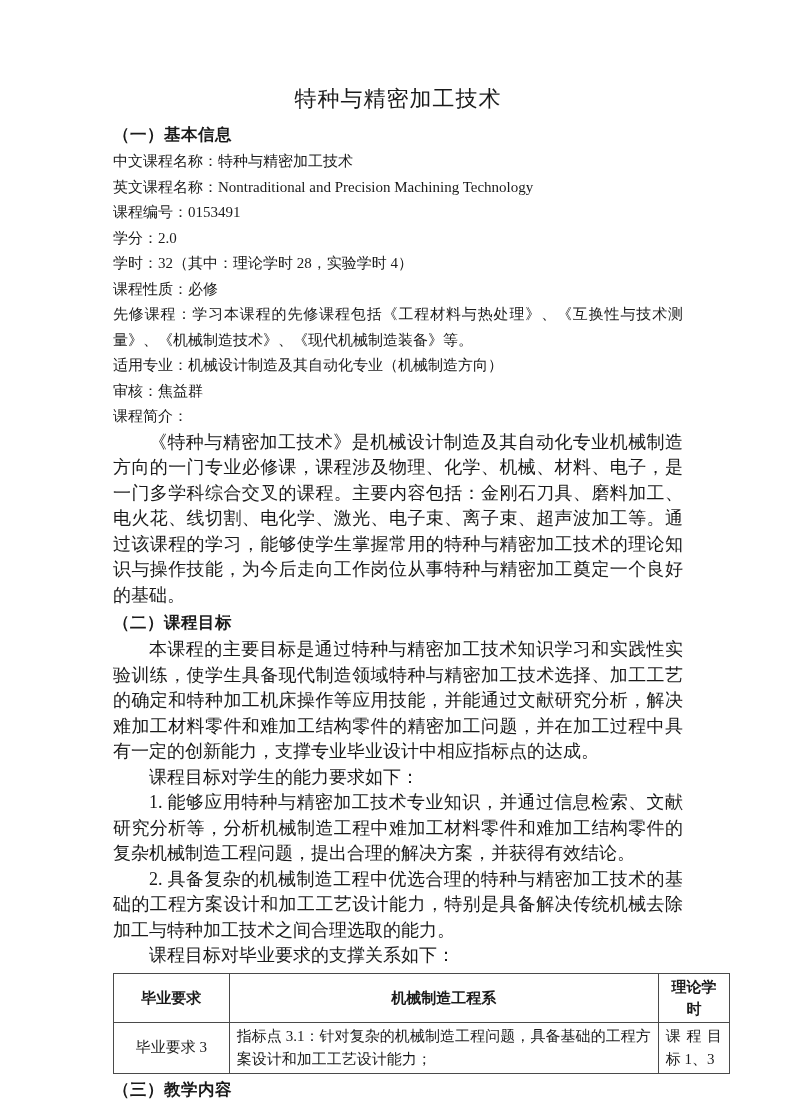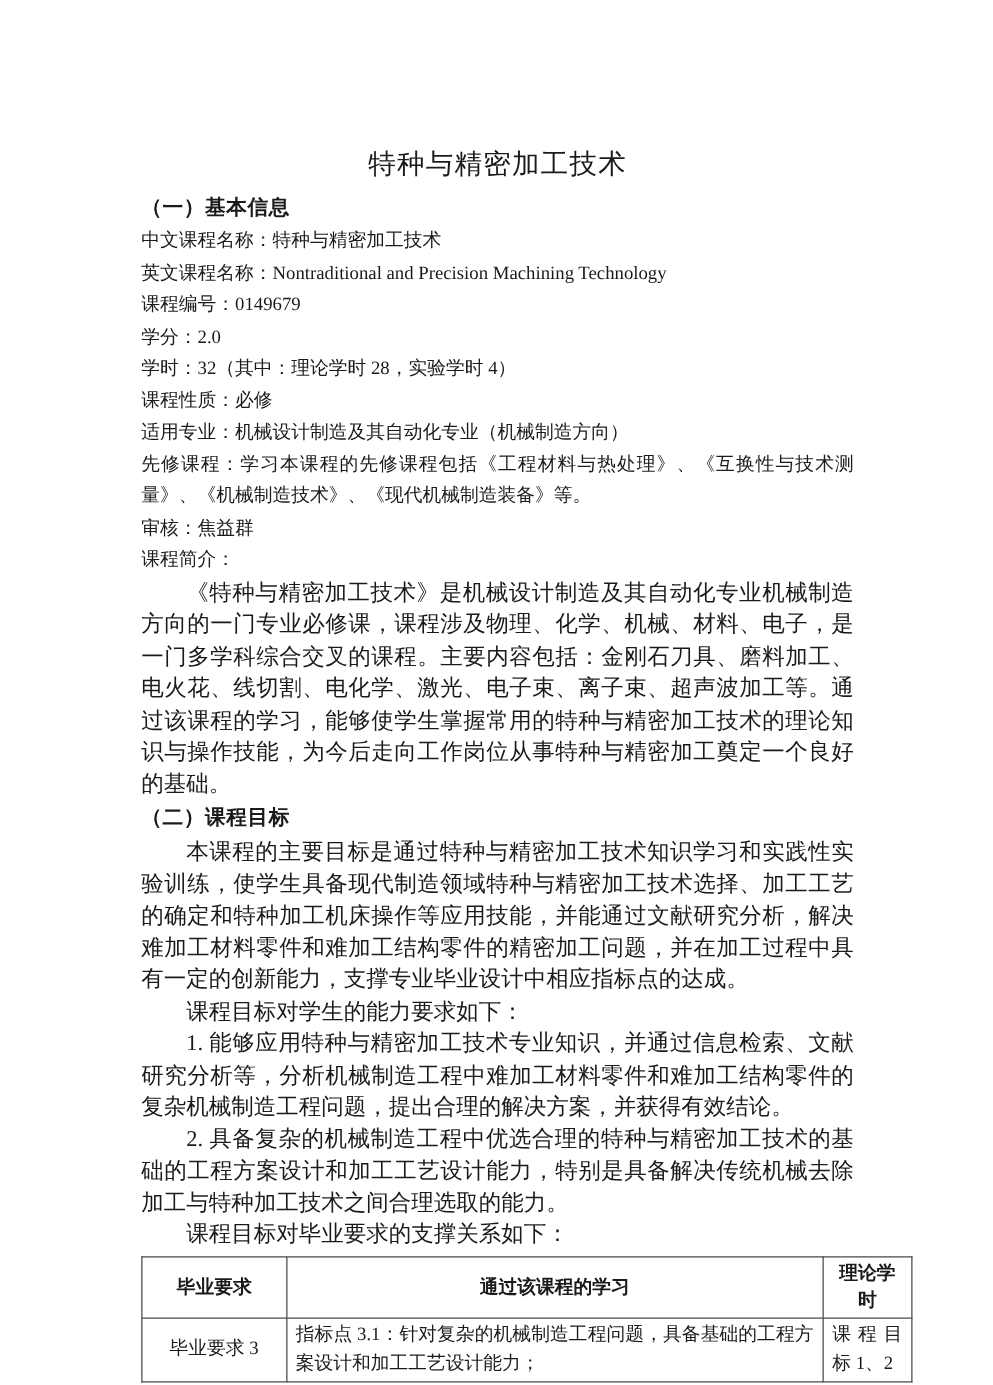--- a/index.html
+++ b/index.html
@@ -11,33 +11,33 @@
     width: 794px;
     height: 1108px;
     color: #1a1a1a;
     font-family: "Liberation Serif", "DejaVu Serif", serif;
     overflow: hidden;
   }
   .page {
     box-sizing: border-box;
     width: 794px;
     height: 1108px;
-    padding: 116px 111px 40px 113px;
+    padding: 84px 111px 40px 113px;
     background: #ffffff;
   }
   .doc-title {
     text-align: center;
     font-size: 22px;
     font-weight: 400;
     line-height: 30px;
     margin: 0 0 8px 0;
     letter-spacing: 1px;
   }
   .section-heading {
-    font-family: Liberation Sans, sans-serif;
+    font-family: Liberation Serif, serif;
     font-size: 16.5px;
     font-weight: 700;
     line-height: 25px;
     margin: 2px 0 2px 0;
     letter-spacing: 0.5px;
   }
   .field-line {
     font-size: 15px;
     line-height: 25.5px;
     margin: 0;
@@ -91,26 +91,26 @@
 <body>
 
 <div class="page">
 
   <h1 class="doc-title">特种与精密加工技术</h1>
 
   <h2 class="section-heading">（一）基本信息</h2>
 
   <p class="field-line">中文课程名称：特种与精密加工技术</p>
   <p class="field-line">英文课程名称：Nontraditional and Precision Machining Technology</p>
-  <p class="field-line">课程编号：0149679</p>
+  <p class="field-line">课程编号：0153491</p>
   <p class="field-line">学分：2.0</p>
   <p class="field-line">学时：32（其中：理论学时 28，实验学时 4）</p>
   <p class="field-line">课程性质：必修</p>
+  <p class="field-line">先修课程：学习本课程的先修课程包括《工程材料与热处理》、《互换性与技术测量》、《机械制造技术》、《现代机械制造装备》等。</p>
   <p class="field-line">适用专业：机械设计制造及其自动化专业（机械制造方向）</p>
-  <p class="field-line">先修课程：学习本课程的先修课程包括《工程材料与热处理》、《互换性与技术测量》、《机械制造技术》、《现代机械制造装备》等。</p>
   <p class="field-line">审核：焦益群</p>
   <p class="field-line">课程简介：</p>
 
   <p class="para">《特种与精密加工技术》是机械设计制造及其自动化专业机械制造方向的一门专业必修课，课程涉及物理、化学、机械、材料、电子，是一门多学科综合交叉的课程。主要内容包括：金刚石刀具、磨料加工、电火花、线切割、电化学、激光、电子束、离子束、超声波加工等。通过该课程的学习，能够使学生掌握常用的特种与精密加工技术的理论知识与操作技能，为今后走向工作岗位从事特种与精密加工奠定一个良好的基础。</p>
 
   <h2 class="section-heading">（二）课程目标</h2>
 
   <p class="para">本课程的主要目标是通过特种与精密加工技术知识学习和实践性实验训练，使学生具备现代制造领域特种与精密加工技术选择、加工工艺的确定和特种加工机床操作等应用技能，并能通过文献研究分析，解决难加工材料零件和难加工结构零件的精密加工问题，并在加工过程中具有一定的创新能力，支撑专业毕业设计中相应指标点的达成。</p>
   <p class="para">课程目标对学生的能力要求如下：</p>
   <p class="para">1. 能够应用特种与精密加工技术专业知识，并通过信息检索、文献研究分析等，分析机械制造工程中难加工材料零件和难加工结构零件的复杂机械制造工程问题，提出合理的解决方案，并获得有效结论。</p>
@@ -119,28 +119,28 @@
 
   <table class="support-table">
     <colgroup>
       <col class="col-req">
       <col class="col-ind">
       <col class="col-obj">
     </colgroup>
     <thead>
       <tr>
         <th>毕业要求</th>
-        <th>通过该课程的学习</th>
+        <th>机械制造工程系</th>
         <th>理论学时</th>
       </tr>
     </thead>
     <tbody>
       <tr>
         <td class="cell-requirement">毕业要求 3</td>
         <td class="cell-indicator">指标点 3.1：针对复杂的机械制造工程问题，具备基础的工程方案设计和加工工艺设计能力；</td>
-        <td class="cell-objective">课程目标 1、2</td>
+        <td class="cell-objective">课程目标 1、3</td>
       </tr>
     </tbody>
   </table>
 
   <h2 class="section-heading">（三）教学内容</h2>
 
 </div>
 
 </body></html>

